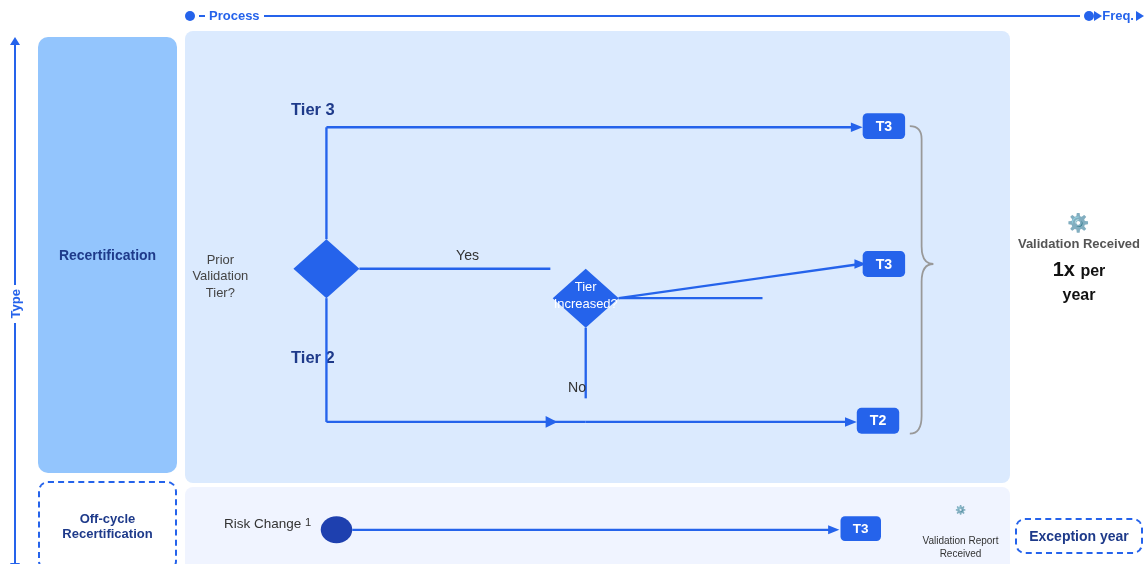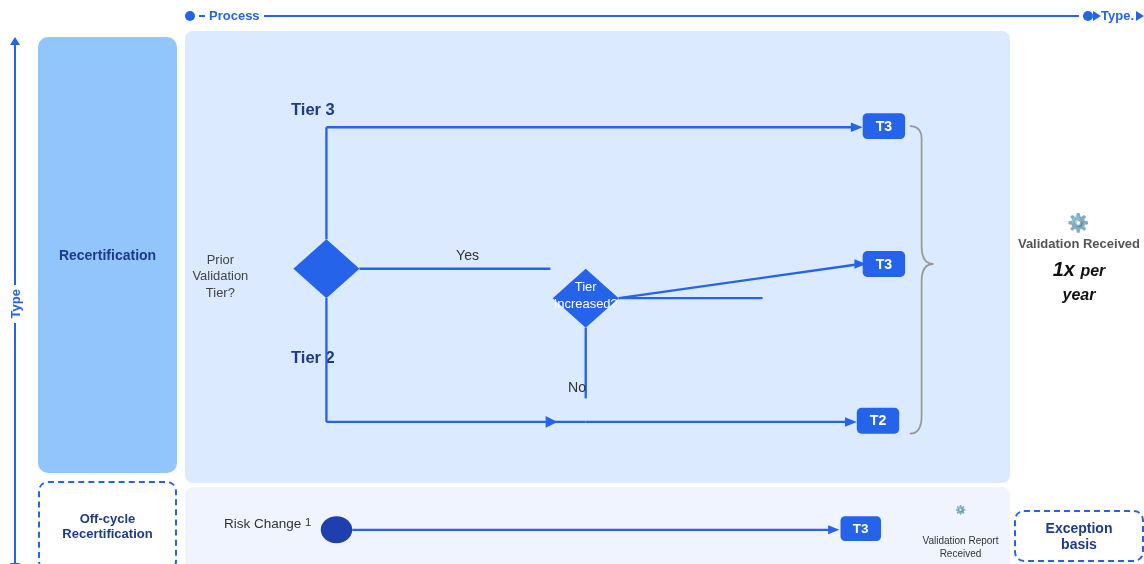--- a/index.html
+++ b/index.html
@@ -178,21 +178,21 @@
     <span class="dot-circle"></span>
     <span class="arrow-line" style="width:2px; display:inline-block; height:2px; background:#2563eb; flex:none; width:6px;"></span>
     <span class="header-process">
       <span>Process</span>
     </span>
 
     <div style="flex:1; height:2px; background:#2563eb; margin:0 4px;"></div>
     <span class="dot-circle"></span>
     <span style="display:inline-block;width:0;height:0;border-top:5px solid transparent;border-bottom:5px solid transparent;border-left:8px solid #2563eb;"></span>
     <span class="header-freq">
-      <span>Type.</span>
+      <span>Freq.</span>
     </span>
     <span style="display:inline-block;width:0;height:0;border-top:5px solid transparent;border-bottom:5px solid transparent;border-left:8px solid #2563eb; margin-left:2px;"></span>
   </div>
 
   <div class="main-content">
 
     <div class="type-column">
       <div style="display:flex; flex-direction:column; align-items:center; height:100%; padding:10px 0;">
         <div style="width:0;height:0;border-left:5px solid transparent;border-right:5px solid transparent;border-bottom:8px solid #2563eb;"></div>
         <div style="width:2px; flex:1; background:#2563eb;"></div>
@@ -298,28 +298,28 @@
 
     <div class="freq-column">
 
       <div class="freq-top" style="flex-direction:column; gap:4px;">
         <div style="display:flex; flex-direction:column; align-items:center; gap:2px;">
 
           <div style="font-size:18px;">⚙️</div>
           <div style="font-size:13px; color:#555; text-align:center; line-height:1.3;">Validation
 Received</div>
         </div>
-        <div style="font-size:20px; font-weight:700; color:#111; line-height:1.2; text-align:center;font-style:italic;">
+        <div style="font-size:20px; font-weight:700; color:#111; line-height:1.2; text-align:center;">
           1x <span style="font-size:16px; font-weight:600;">per<br>year</span>
         </div>
       </div>
 
       <div class="freq-bottom">
         <div class="exception-box">
           <span>Exception
-basis</span>
+year</span>
         </div>
       </div>
     </div>
 
   </div>
 
 </div>
 
 </body></html>

